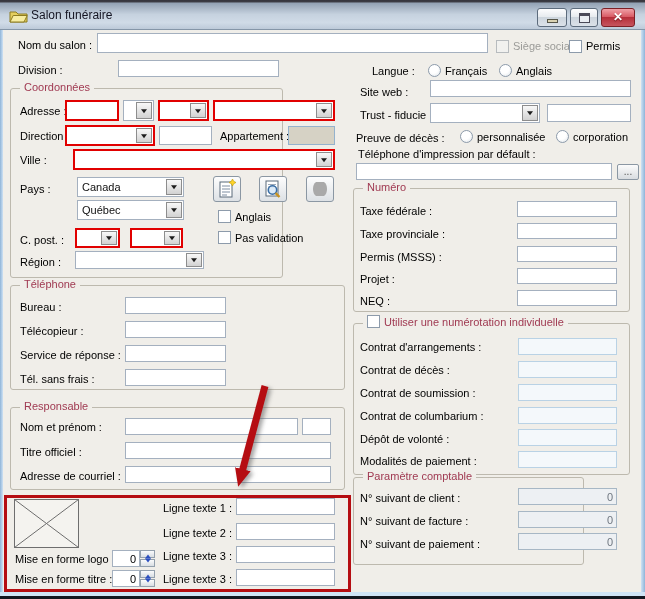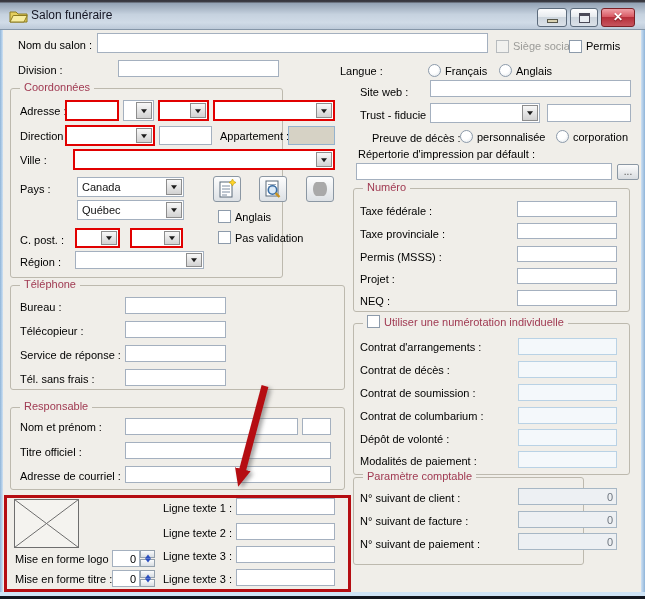--- a/index.html
+++ b/index.html
@@ -162,42 +162,42 @@
       <div class="cbtn"></div>
     </div>
   <div class="chk" style="left:218px;top:231px;"></div>
   <span class="lbl" style="left:235px;top:232px;">Pas validation</span>
 
   <span class="lbl" style="left:20px;top:256px;">Région :</span>
   <div class="combo" style="left:75px;top:251px;width:129px;height:18px;">
       <div class="cbtn"></div>
     </div>
 
-  <span class="lbl" style="left:340px;top:65px;">Langue :</span>
+  <span class="lbl" style="left:372px;top:65px;">Langue :</span>
   <div class="radio" style="left:428px;top:64px;"></div>
   <span class="lbl" style="left:445px;top:65px;">Français</span>
   <div class="radio" style="left:499px;top:64px;"></div>
   <span class="lbl" style="left:516px;top:65px;">Anglais</span>
 
   <span class="lbl" style="left:360px;top:86px;">Site web :</span>
   <input class="txt" style="left: 430px; top: 80px; width: 201px; height: 17px;" value="">
 
   <span class="lbl" style="left:360px;top:109px;">Trust - fiducie :</span>
   <div class="combo" style="left:430px;top:103px;width:110px;height:20px;">
       <div class="cbtn"></div>
     </div>
   <input class="txt" style="left: 547px; top: 104px; width: 84px; height: 18px;">
 
-  <span class="lbl" style="left:372px;top:132px;">Preuve de décès :</span>
+  <span class="lbl" style="left:356px;top:132px;">Preuve de décès :</span>
   <div class="radio" style="left:460px;top:130px;"></div>
   <span class="lbl" style="left:477px;top:131px;">personnalisée</span>
   <div class="radio" style="left:556px;top:130px;"></div>
   <span class="lbl" style="left:573px;top:131px;">corporation</span>
 
-  <span class="lbl" style="left:358px;top:148px;">Répertorie d'impression par défault :</span>
+  <span class="lbl" style="left:358px;top:148px;">Téléphone d'impression par défault :</span>
   <input class="txt" style="left: 356px; top: 163px; width: 256px; height: 17px;">
   <div class="browse" style="left:617px;top:164px;width:22px;height:16px;">...</div>
 
   <div class="group" style="left:353px;top:188px;width:277px;height:124px;padding-left:32px;">
     <span class="gtitle">Numéro</span>
   </div>
   <span class="lbl" style="left:360px;top:205px;">Taxe fédérale :</span>
   <input class="txt" style="left: 517px; top: 201px; width: 100px; height: 16px;">
   <span class="lbl" style="left:360px;top:228px;">Taxe provinciale :</span>
   <input class="txt" style="left: 517px; top: 223px; width: 100px; height: 16px;">

